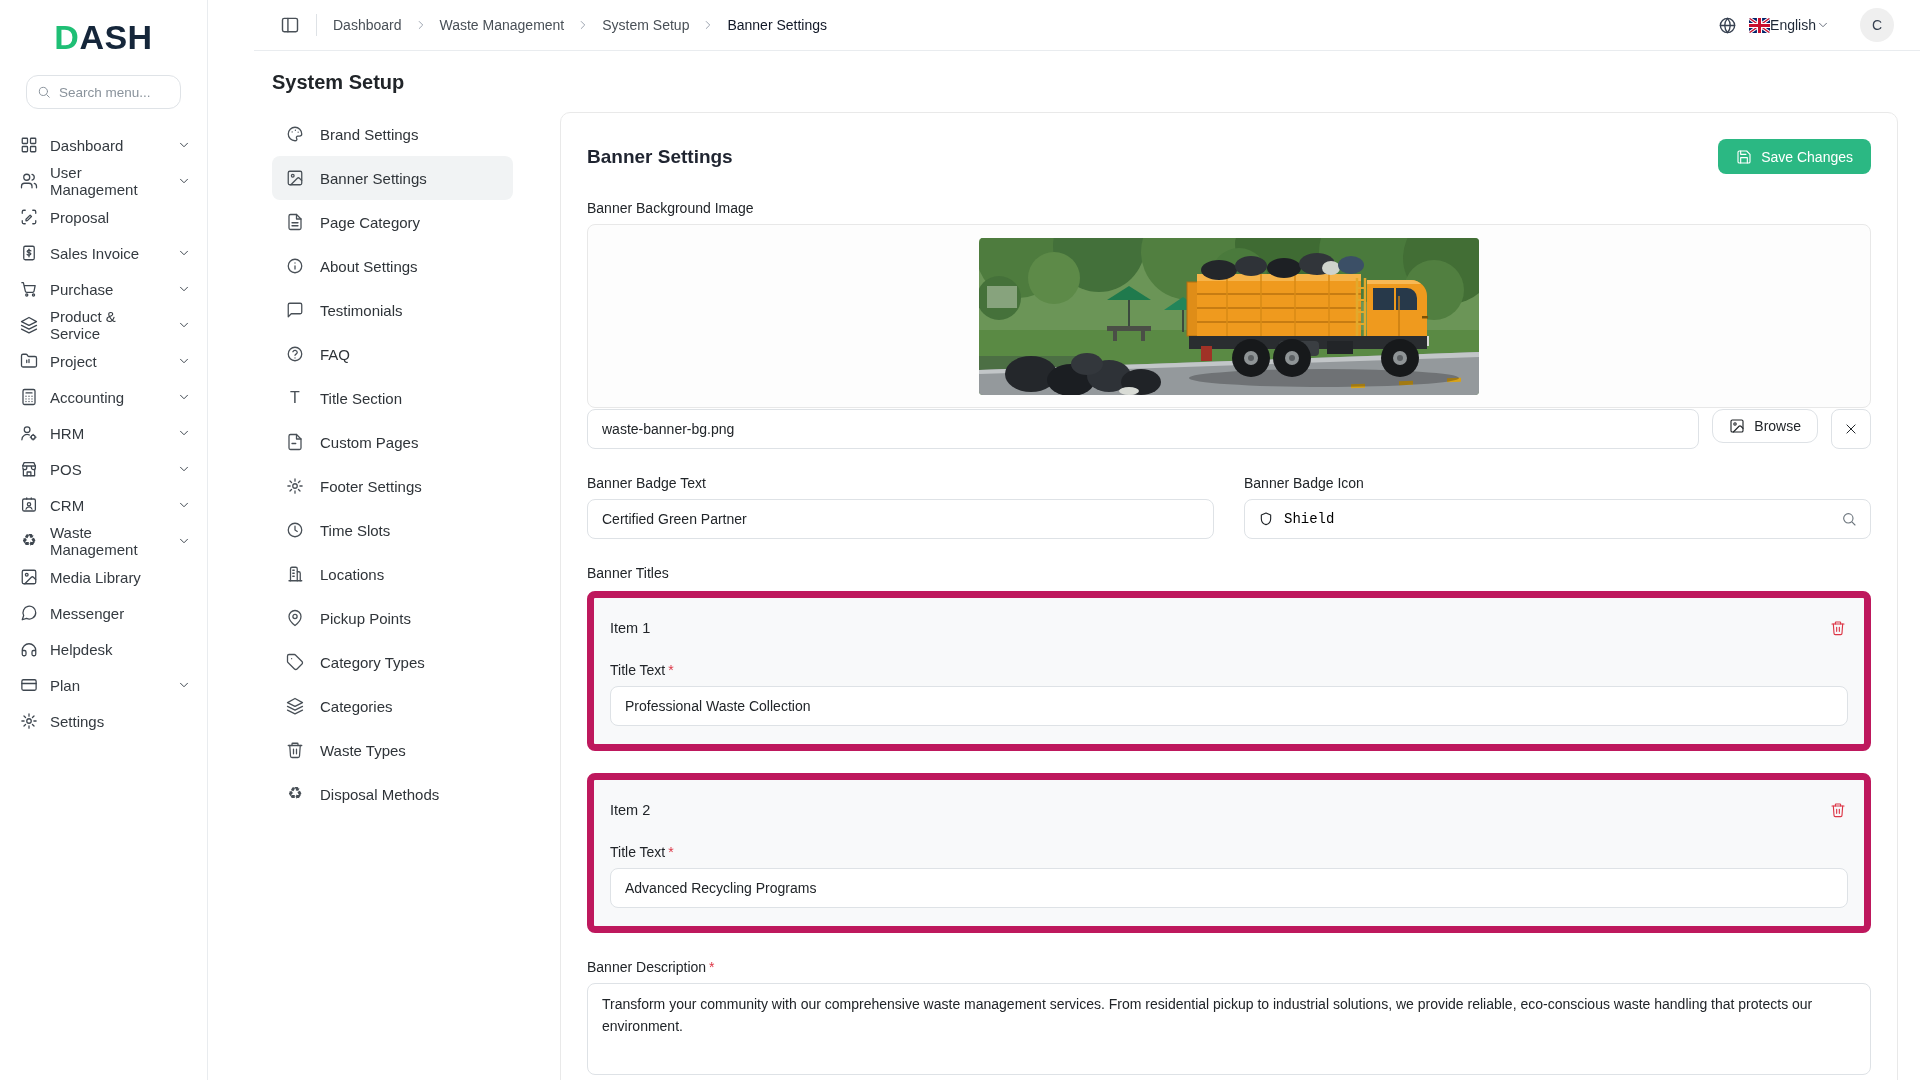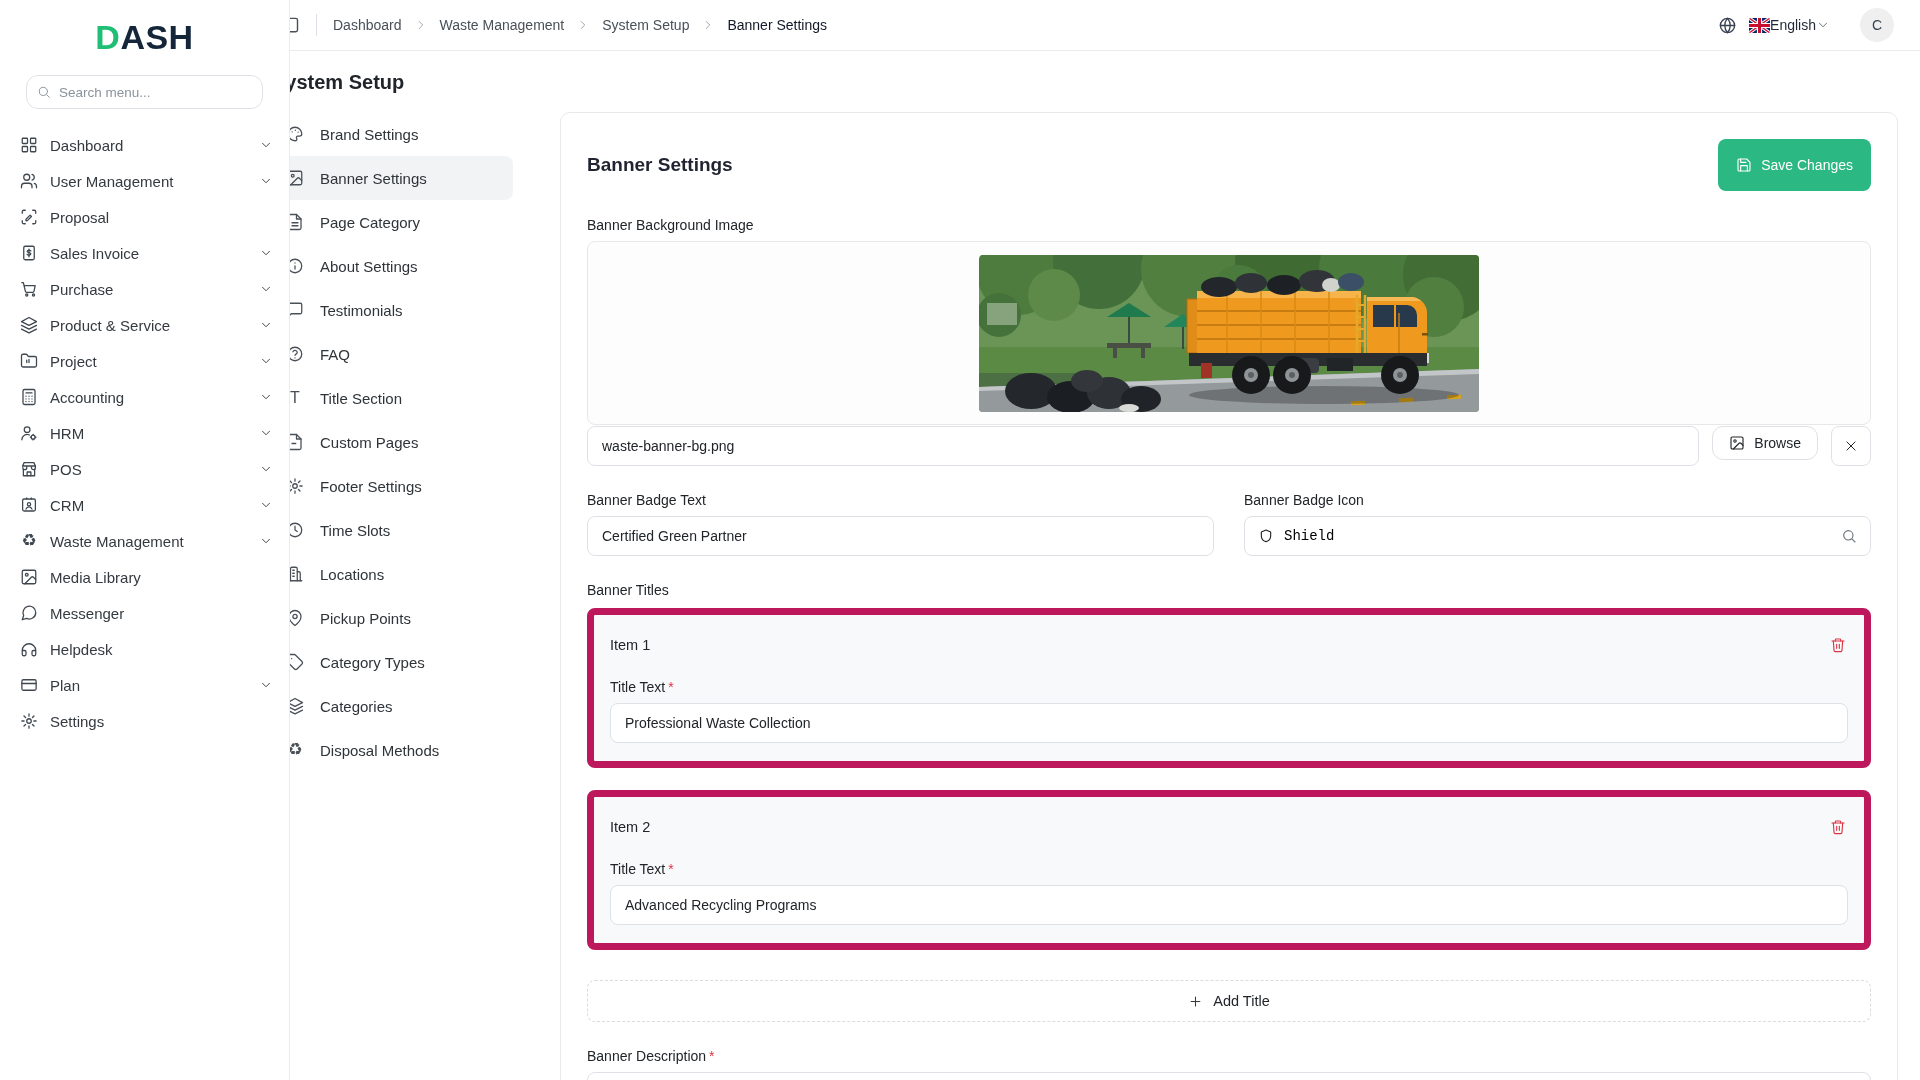--- a/index.html
+++ b/index.html
@@ -1,20 +1,20 @@
 <!DOCTYPE html>
 <html><head>
 <meta charset="utf-8">
 <style>
   * { box-sizing: border-box; margin: 0; padding: 0; }
   html,body { width:1920px; height:1080px; overflow:hidden; background:#fff;
     font-family:"Liberation Sans", sans-serif; color:#212529; font-size:14px; }
 
   
-  .sidebar { position:fixed; left:0; top:0; width:290px; height:1080px;
+  .sidebar { position:fixed; left:0; top:0; width:208px; height:1080px;
     border-right:1px solid #e9ecef; background:#fff; padding-top:18px; z-index:5; }
   .logo { text-align:center; font-size:34px; font-weight:800; letter-spacing:.5px; cursor:pointer; }
   .logo .d { color:#1fbf75; }
   .logo .rest { color:#15263a; }
   .search-wrap { margin:18px 26px 10px 26px; height:34px; border:1px solid #dfe3e7;
     border-radius:12px; display:flex; align-items:center; gap:8px; padding:0 10px; color:#8a939c; }
   .search-wrap input { border:none; outline:none; width:100%; font-size:13.5px;
     font-family:"Liberation Sans",sans-serif; color:#343a40; background:transparent; }
   .search-wrap input::placeholder { color:#8a939c; }
   .menu { padding:8px 16px 0 20px; }
@@ -53,21 +53,21 @@
   .m-item { display:flex; align-items:center; gap:16px; height:44px; padding:0 14px;
     border-radius:8px; font-size:15px; color:#2f3439; cursor:pointer; }
   .m-item .ic { color:#495057; }
   .m-item.active { background:#f1f3f4; }
   .t-glyph { width:18px; text-align:center; font-size:16px; font-weight:500; color:#495057; flex:none; }
 
   .panel { flex:1; margin-left:47px; border:1px solid #e9e9e9; border-radius:10px;
     background:#fff; padding:26px 26px 30px 26px; min-height:980px; }
   .panel-head { display:flex; align-items:center; justify-content:space-between; }
   .panel-title { font-size:19px; font-weight:600; color:#1f2430; }
-  .save-btn { background:#2bb883; color:#fff; border:none; border-radius:8px; height:52px;
+  .save-btn { background:#2bb883; color:#fff; border:none; border-radius:8px; height:35px;
     padding:0 18px; font-size:14px; font-family:"Liberation Sans",sans-serif; display:flex;
     align-items:center; gap:9px; cursor:pointer; }
   .save-btn .ic { width:16px; height:16px; stroke:#fff; }
 
   .lbl { font-size:14px; color:#212529; margin-bottom:8px; }
   .req { color:#dc3545; margin-left:3px; }
   .sec { margin-top:26px; }
 
   .preview { border:1px solid #e8e8e8; background:#fdfdfd; border-radius:8px; height:184px;
     display:flex; align-items:center; justify-content:center; }
@@ -452,20 +452,29 @@
           </svg>
         <span>Category Types</span>
       </div>
       <div class="m-item">
         <svg class="ic" viewBox="0 0 24 24">
             <path d="M12 2L2 7.5l10 5 10-5z"></path>
             <path d="M2 12.5l10 5 10-5"></path>
             <path d="M2 17.5l10 5 10-5"></path>
           </svg>
         <span>Categories</span>
+      </div>
+      <div class="m-item">
+        <svg class="ic" viewBox="0 0 24 24">
+            <path d="M3 6h18"></path>
+            <path d="M8 6V4a1 1 0 0 1 1-1h6a1 1 0 0 1 1 1v2"></path>
+            <path d="M19 6l-1 14a2 2 0 0 1-2 2H8a2 2 0 0 1-2-2L5 6"></path>
+            <path d="M10 11v6M14 11v6"></path>
+          </svg>
+        <span>Waste Types</span>
       </div>
       <div class="m-item">
         <span class="recycle-glyph" style="color:#495057">♻</span>
         <span>Disposal Methods</span>
       </div>
     </div>
 
     <div class="panel">
       <div class="panel-head">
         <div class="panel-title">Banner Settings</div>
@@ -642,26 +651,20 @@
                   <path d="M10 11v6M14 11v6"></path>
                 </svg>
             </button>
           </div>
           <div class="item-body">
             <div class="lbl"><span>Title Text</span><span class="req">*</span></div>
             <input class="input" type="text" value="Advanced Recycling Programs" style="">
           </div>
         </div>
 
-        <button class="add-btn">
-          <svg class="ic" viewBox="0 0 24 24">
-              <path d="M12 5v14M5 12h14"></path>
-            </svg>
-          <span>Add Title</span>
-        </button>
       </div>
 
       <div class="sec">
         <div class="lbl"><span>Banner Description</span><span class="req">*</span></div>
         <textarea class="textarea" style="">Transform your community with our comprehensive waste management services. From residential pickup to industrial solutions, we provide reliable, eco-conscious waste handling that protects our environment.</textarea>
       </div>
     </div>
   </div>
 </div>
 

